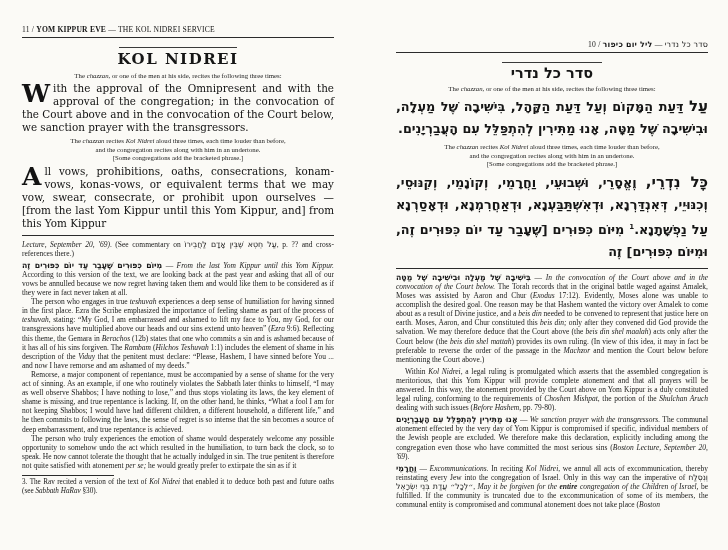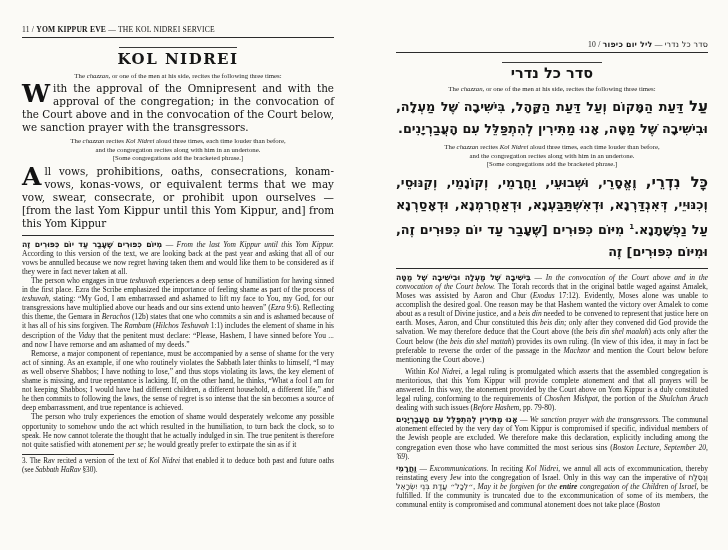--- a/index.html
+++ b/index.html
@@ -76,20 +76,21 @@
       <div class="instr-line"><span>[Some congregations add the bracketed phrase.]</span></div>
     </div>
 
     <p class="main-en">
       <span class="dropcap">A</span><span>ll vows, prohibitions, oaths, consecrations, konam-vows, konas-vows, or equivalent terms that we may vow, swear, consecrate, or prohibit upon ourselves — [from the last Yom Kippur until this Yom Kippur, and] from this Yom Kippur</span>
     </p>
 
     <div class="rule"></div>
 
     <div class="commentary">
+      <p><span class="r-i">Lecture, September 20, '69)</span><span>. (See commentary on </span><span class="r-h">עַל חֵטְא שֶׁבֵּין אָדָם לַחֲבֵירוֹ</span><span>, p. ?? and cross-references there.)</span></p>
       <p class="gap"><span class="r-hb">מִיּוֹם כִּפּוּרִים שֶׁעָבַר עַד יוֹם כִּפּוּרִים זֶה</span><span> — </span><span class="r-i">From the last Yom Kippur until this Yom Kippur.</span><span> According to this version of the text, we are looking back at the past year and asking that all of our vows be annulled because we now regret having taken them and would like them to be considered as if they were in fact never taken at all.</span></p>
       <p class="indent"><span>The person who engages in true </span><span class="r-i">teshuvah</span><span> experiences a deep sense of humiliation for having sinned in the first place. Ezra the Scribe emphasized the importance of feeling shame as part of the process of </span><span class="r-i">teshuvah</span><span>, stating: “My God, I am embarrassed and ashamed to lift my face to You, my God, for our transgressions have multiplied above our heads and our sins extend unto heaven” (</span><span class="r-i">Ezra</span><span> 9:6). Reflecting this theme, the Gemara in </span><span class="r-i">Berachos</span><span> (12b) states that one who commits a sin and is ashamed because of it has all of his sins forgiven. The </span><span class="r-i">Rambam</span><span> (</span><span class="r-i">Hilchos Teshuvah</span><span> 1:1) includes the element of shame in his description of the </span><span class="r-i">Viduy</span><span> that the penitent must declare: “Please, Hashem, I have sinned before You ... and now I have remorse and am ashamed of my deeds.”</span></p>
       <p class="indent"><span>Remorse, a major component of repentance, must be accompanied by a sense of shame for the very act of sinning. As an example, if one who routinely violates the Sabbath later thinks to himself, “I may as well observe Shabbos; I have nothing to lose,” and thus stops violating its laws, the key element of shame is missing, and true repentance is lacking. If, on the other hand, he thinks, “What a fool I am for not keeping Shabbos; I would have had different children, a different household, a different life,” and he then commits to following the laws, the sense of regret is so intense that the sin becomes a source of deep embarrassment, and true repentance is achieved.</span></p>
       <p class="indent"><span>The person who truly experiences the emotion of shame would desperately welcome any possible opportunity to somehow undo the act which resulted in the humiliation, to turn back the clock, so to speak. He now cannot tolerate the thought that he actually indulged in sin. The true penitent is therefore not quite satisfied with atonement </span><span class="r-i">per se;</span><span> he would greatly prefer to extirpate the sin as if it</span></p>
     </div>
 
     <div class="footnote">
       <div class="fn-rule"></div>
       <p><span>3. The Rav recited a version of the text of </span><span class="r-i">Kol Nidrei</span><span> that enabled it to deduce both past and future oaths (see </span><span class="r-i">Sabbath HaRav</span><span> §30).</span></p>
     </div>

